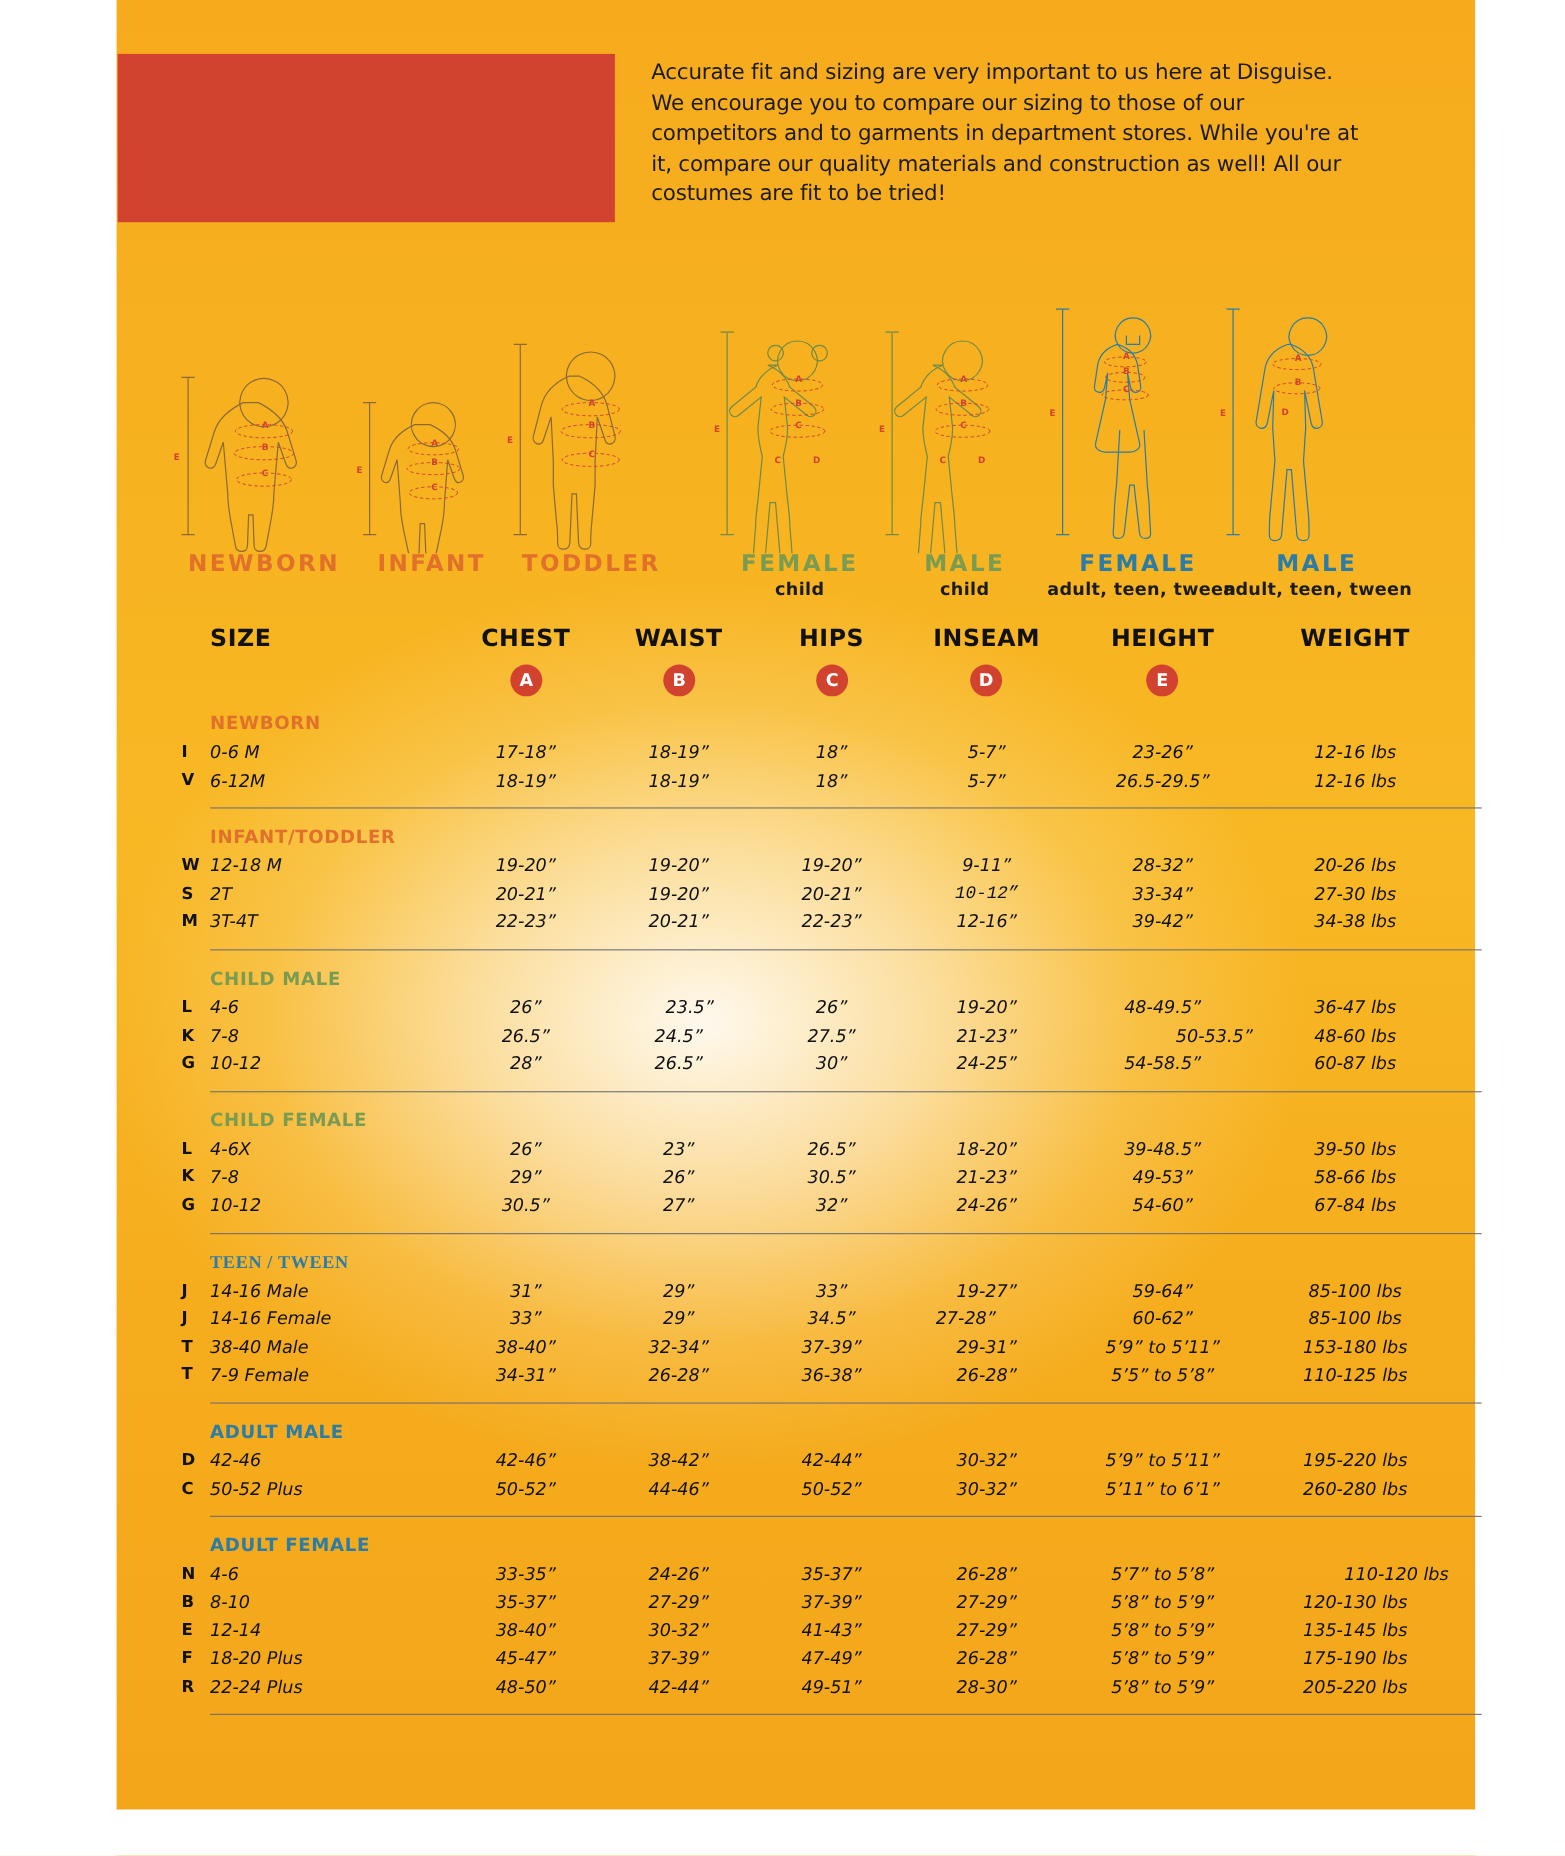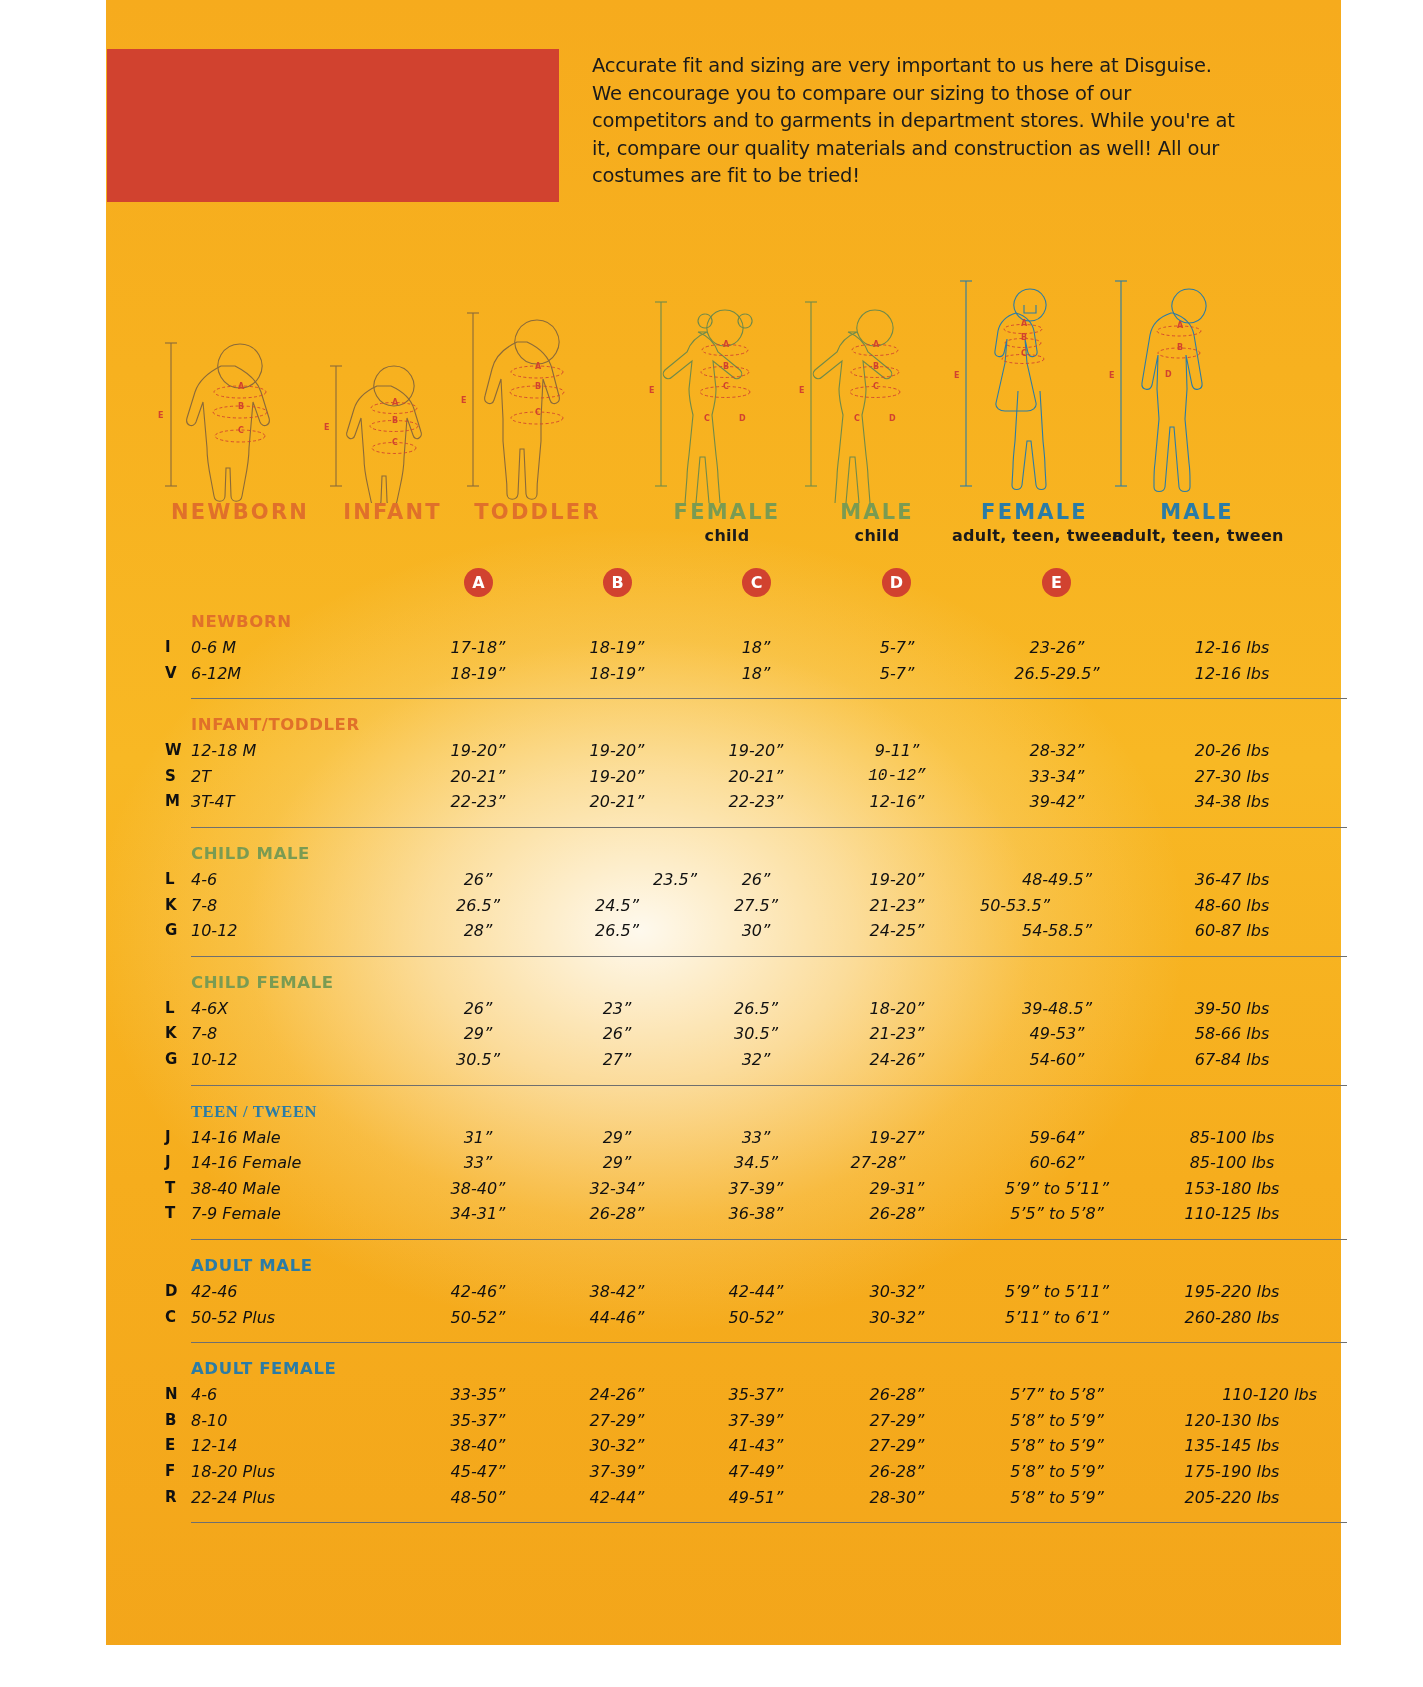--- a/index.html
+++ b/index.html
@@ -406,20 +406,29 @@
       <span class="sub">adult, teen, tween</span>
     </div>
     <div class="figlabel c-blue" style="left:1005px; width:170px;">
       <span>MALE</span>
       <span class="sub">adult, teen, tween</span>
     </div>
   </div>
 
   <div id="table">
 
+    <div class="hdr-row">
+      <div class="hdr" style="left:84px;">SIZE</div>
+      <div class="hdr" style="left:311px; width:120px; text-align:center;">CHEST</div>
+      <div class="hdr" style="left:450px; width:120px; text-align:center;">WAIST</div>
+      <div class="hdr" style="left:589px; width:120px; text-align:center;">HIPS</div>
+      <div class="hdr" style="left:715px; width:150px; text-align:center;">INSEAM</div>
+      <div class="hdr" style="left:870px; width:160px; text-align:center;">HEIGHT</div>
+      <div class="hdr" style="left:1040px; width:170px; text-align:center;">WEIGHT</div>
+    </div>
 
     <div class="badges">
       <div class="badge" style="left:357px;">A</div>
       <div class="badge" style="left:496px;">B</div>
       <div class="badge" style="left:635px;">C</div>
       <div class="badge" style="left:775px;">D</div>
       <div class="badge" style="left:935px;">E</div>
     </div>
 
     <div id="groups">
@@ -480,34 +489,34 @@
             <div class="cell" style="left: 1040px; width: 170px;">34-38 lbs</div>
           </div>
           <div class="rule" style="top: 113.8px;"></div>
         </div>
         <div class="group" style="height: 128.8px;">
           <div class="group-title" style="color: rgb(122, 155, 82); top: 2px;">CHILD MALE</div>
           <div class="row" style="position: absolute; left: 0px; right: 0px; top: 28px;">
             <div class="code">L</div>
             <div class="size">4-6</div>
             <div class="cell" style="left: 311px; width: 120px;">26”</div>
-            <div class="cell" style="left: 470px; width: 120px; text-align: right;">23.5”</div>
+            <div class="cell" style="left: 460px; width: 120px;">23.5”</div>
             <div class="cell" style="left: 589px; width: 120px;">26”</div>
             <div class="cell" style="left: 715px; width: 150px;">19-20”</div>
             <div class="cell" style="left: 870px; width: 160px;">48-49.5”</div>
             <div class="cell" style="left: 1040px; width: 170px;">36-47 lbs</div>
           </div>
           <div class="row" style="position: absolute; left: 0px; right: 0px; top: 53.6px;">
             <div class="code">K</div>
             <div class="size">7-8</div>
             <div class="cell" style="left: 311px; width: 120px;">26.5”</div>
             <div class="cell" style="left: 450px; width: 120px;">24.5”</div>
             <div class="cell" style="left: 589px; width: 120px;">27.5”</div>
             <div class="cell" style="left: 715px; width: 150px;">21-23”</div>
-            <div class="cell" style="left: 828px; width: 160px;">50-53.5”</div>
+            <div class="cell" style="left: 917px; width: 160px;">50-53.5”</div>
             <div class="cell" style="left: 1040px; width: 170px;">48-60 lbs</div>
           </div>
           <div class="row" style="position: absolute; left: 0px; right: 0px; top: 79.2px;">
             <div class="code">G</div>
             <div class="size">10-12</div>
             <div class="cell" style="left: 311px; width: 120px;">28”</div>
             <div class="cell" style="left: 450px; width: 120px;">26.5”</div>
             <div class="cell" style="left: 589px; width: 120px;">30”</div>
             <div class="cell" style="left: 715px; width: 150px;">24-25”</div>
             <div class="cell" style="left: 870px; width: 160px;">54-58.5”</div>

